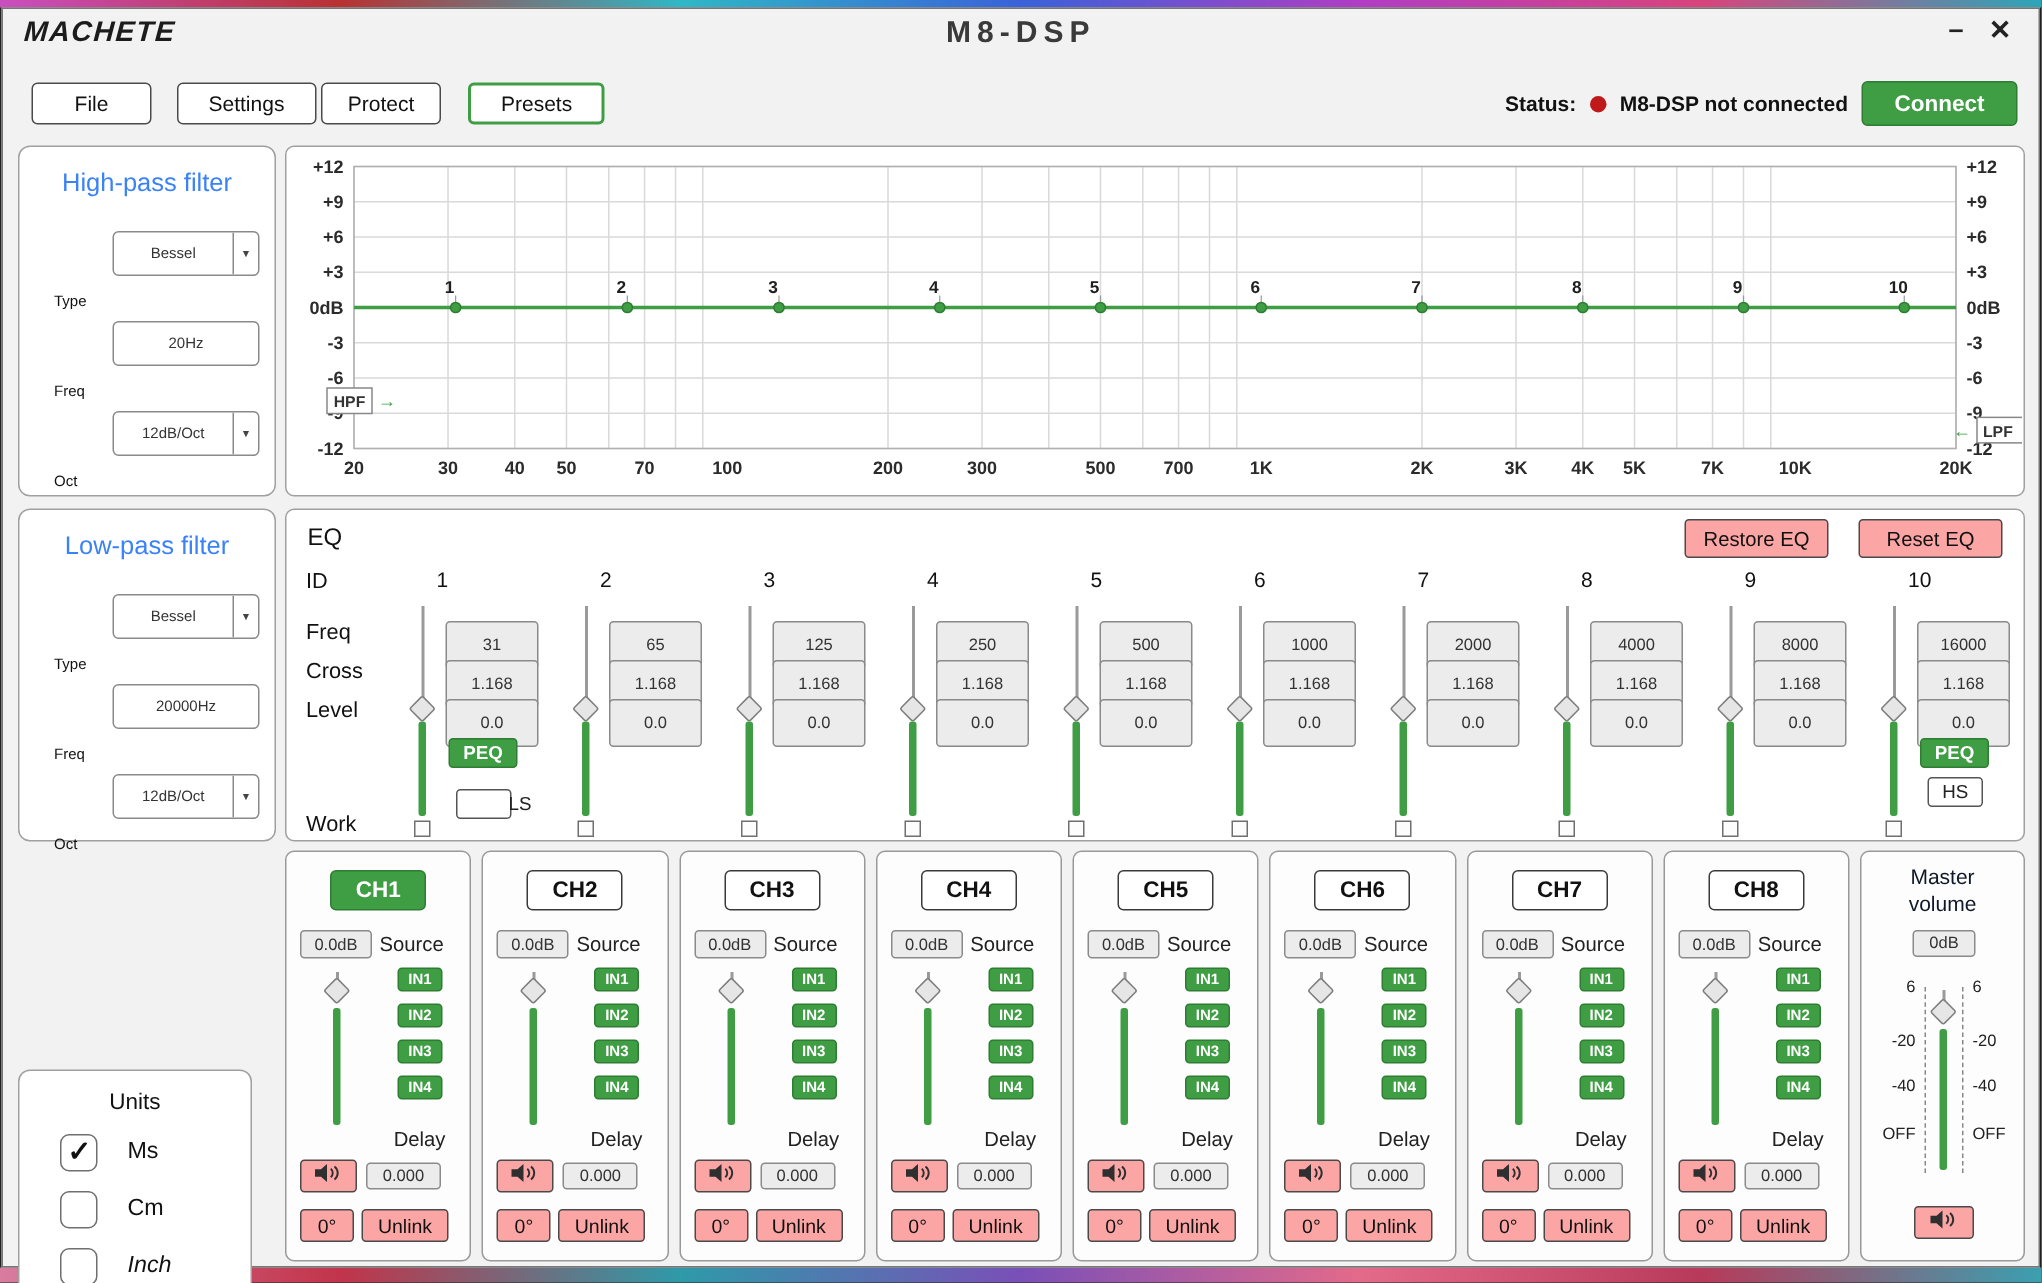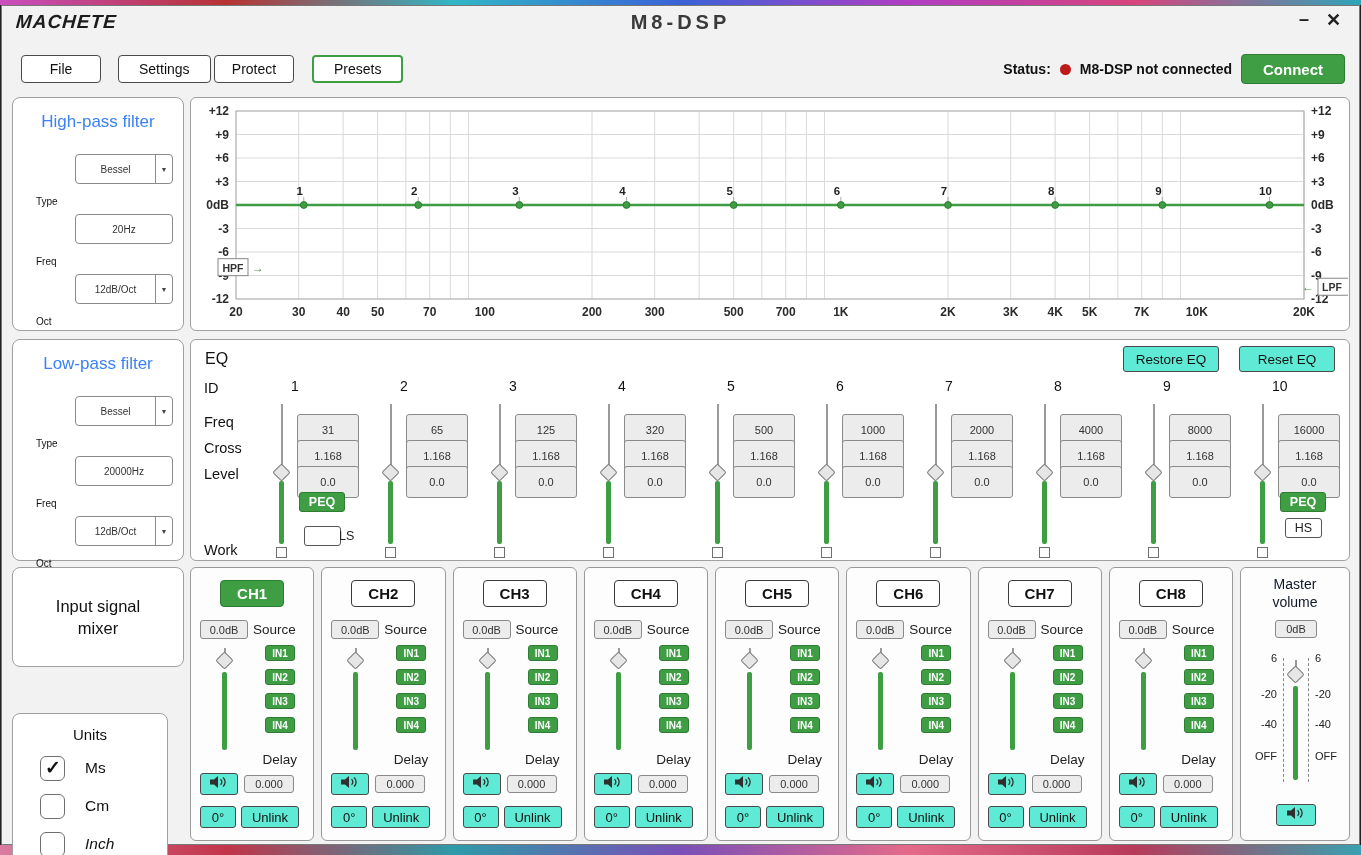--- a/index.html
+++ b/index.html
@@ -51,21 +51,21 @@
 
   
   .graph-host{position:absolute;left:1px;top:1px;}
   .ax{font:600 12px "Liberation Sans",sans-serif;fill:#2b2b2b;}
   .pt{font:600 11.5px "Liberation Sans",sans-serif;fill:#1f1f1f;}
   .mk{font:600 10.5px "Liberation Sans",sans-serif;fill:#333;}
 
   
   .box{background:#ececec;border:1px solid #8a8a8a;border-radius:3px;font-size:11px;color:#333;
     display:flex;align-items:center;justify-content:center;}
-  .wbtn{background:#5eead4;border:1px solid #4a4a4a;border-radius:3px;color:#111;
+  .wbtn{background:#fca5a5;border:1px solid #4a4a4a;border-radius:3px;color:#111;
     display:flex;align-items:center;justify-content:center;}
 
   
   .eq-title{position:absolute;left:14px;top:10px;font-size:16px;color:#111;}
   .eqtopbtn{position:absolute;top:6px;height:26px;width:96px;font-size:13.5px;}
   .eq-lbl{position:absolute;left:13px;font-size:14.5px;color:#111;}
   .eq-bands{position:absolute;left:80px;top:38px;right:0;height:184px;display:flex;}
   .eq-band{position:relative;width:109px;height:184px;flex:none;}
   .eq-id{position:absolute;left:20px;top:0;font-size:14px;color:#111;}
   .ebox{position:absolute;left:26px;width:62px;height:32px;}
@@ -351,21 +351,21 @@
     <div class="box ebox" style="top:62px;">1.168</div>
     <div class="box ebox" style="top:88px;">0.0</div>
     <div class="eq-type-host"></div>
     <div class="work-check"></div>
   </div>
         <div class="eq-band">
     <div class="eq-id">4</div>
     <div class="track-gray"></div>
     <div class="diamond"></div>
     <div class="track-green"></div>
-    <div class="box ebox" style="top:36px;">320</div>
+    <div class="box ebox" style="top:36px;">250</div>
     <div class="box ebox" style="top:62px;">1.168</div>
     <div class="box ebox" style="top:88px;">0.0</div>
     <div class="eq-type-host"></div>
     <div class="work-check"></div>
   </div>
         <div class="eq-band">
     <div class="eq-id">5</div>
     <div class="track-gray"></div>
     <div class="diamond"></div>
     <div class="track-green"></div>
@@ -429,23 +429,20 @@
     <div class="box ebox" style="top:88px;">0.0</div>
     <div class="eq-type-host">
             <div class="eq-type-btn green" style="top: 0px;">PEQ</div>
             <div class="eq-type-btn plain" style="top: 26px;">HS</div>
           </div>
     <div class="work-check"></div>
   </div>
       </div>
   </div>
 
-  <div class="panel" style="left:10px;top:561px;width:172px;height:100px;display:flex;align-items:center;justify-content:center;">
-    <div style="font-size:16.5px;color:#111;text-align:center;padding:0 24px;line-height:1.35;">Input signal mixer</div>
-  </div>
 
   <div class="panel" style="left:10px;top:671px;width:156px;height:164px;margin-top:36px;">
     <div style="position:absolute;left:0;right:0;top:12px;text-align:center;font-size:15px;color:#111;">Units</div>
     <div class="unit-row" style="top:42px;">
       <span class="unit-check checked"></span>
       <span class="unit-label">Ms</span>
     </div>
     <div class="unit-row" style="top:80px;">
       <span class="unit-check"></span>
       <span class="unit-label">Cm</span>

